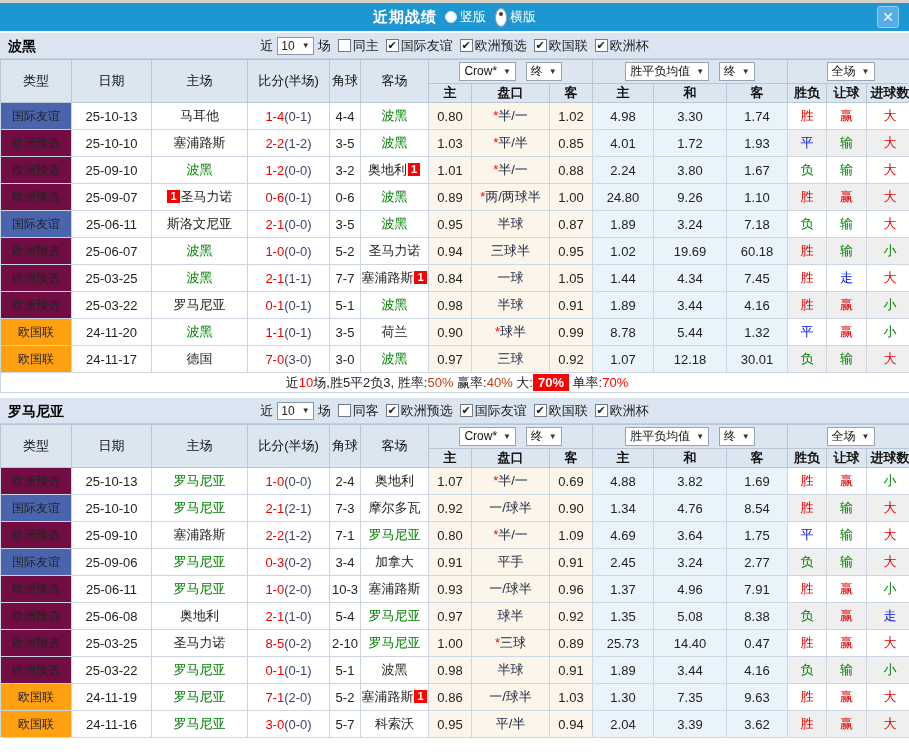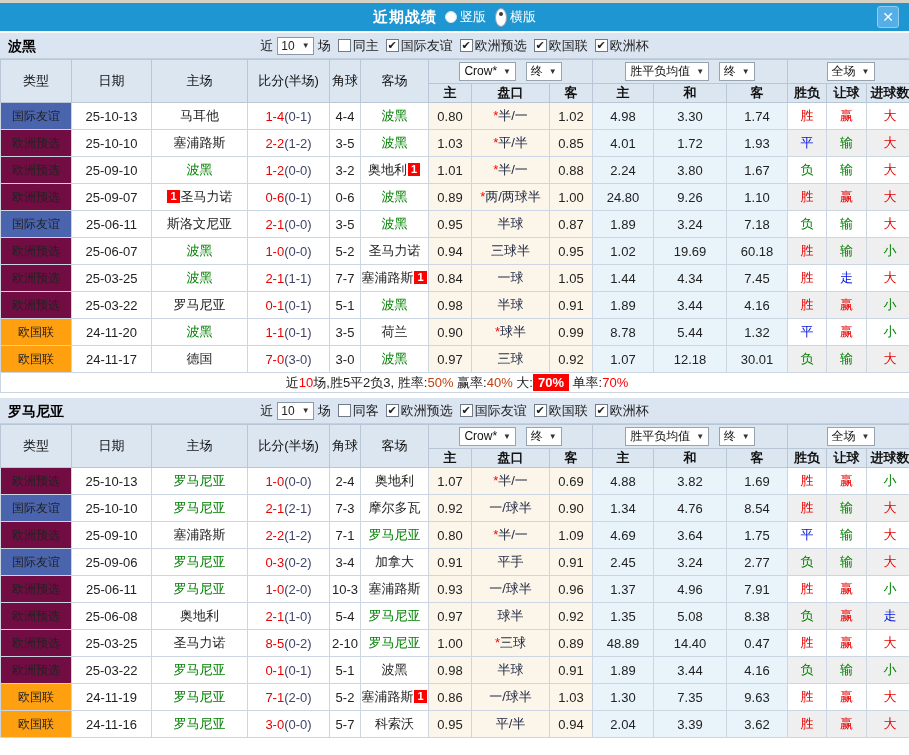--- a/index.html
+++ b/index.html
@@ -533,21 +533,21 @@
         <tr>
           <td class="type-cell" style="background: rgb(114, 13, 68);">欧洲预选</td>
           <td class="datec">25-03-25</td>
           <td><span>圣马力诺</span></td>
           <td><span class="score-main">8-5</span><span class="score-half">(0-2)</span></td>
           <td class="cornerc">2-10</td>
           <td><span class="focus-team">罗马尼亚</span></td>
           <td class="cream">1.00</td>
           <td class="cream"><span class="star">*</span><span class="handicap">三球</span></td>
           <td class="cream">0.89</td>
-          <td class="pblue">48.89</td>
+          <td class="pblue">25.73</td>
           <td class="pblue">14.40</td>
           <td class="pblue">0.47</td>
           <td class="resc" style="color: rgb(230, 0, 0);">胜</td>
           <td class="resc" style="color: rgb(230, 0, 0);">赢</td>
           <td class="resc" style="color: rgb(230, 0, 0);">大</td>
         </tr>
         <tr class="alt">
           <td class="type-cell" style="background: rgb(114, 13, 68);">欧洲预选</td>
           <td class="datec">25-03-22</td>
           <td><span class="focus-team">罗马尼亚</span></td>

